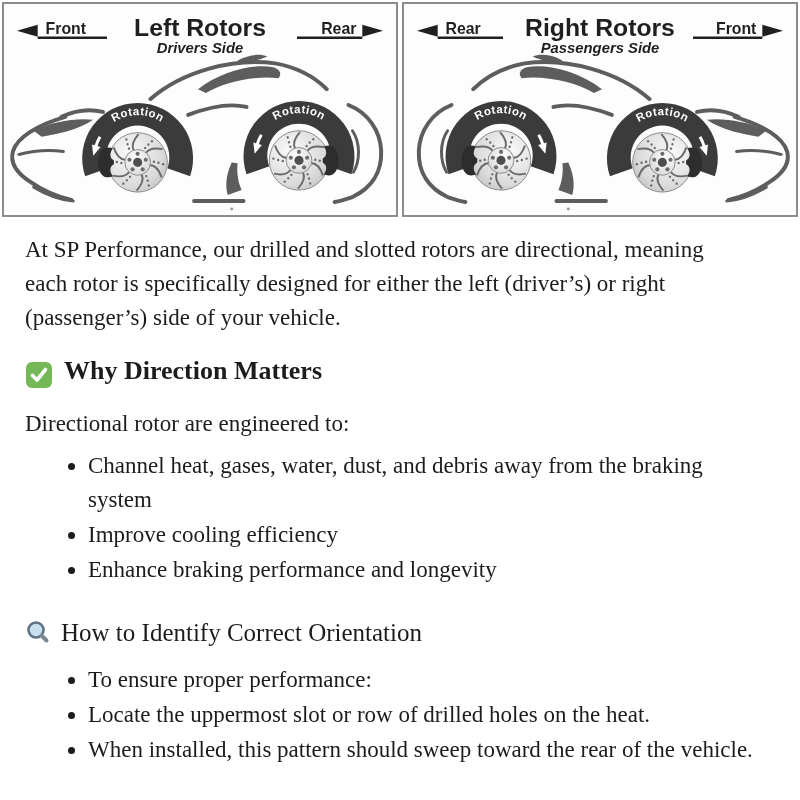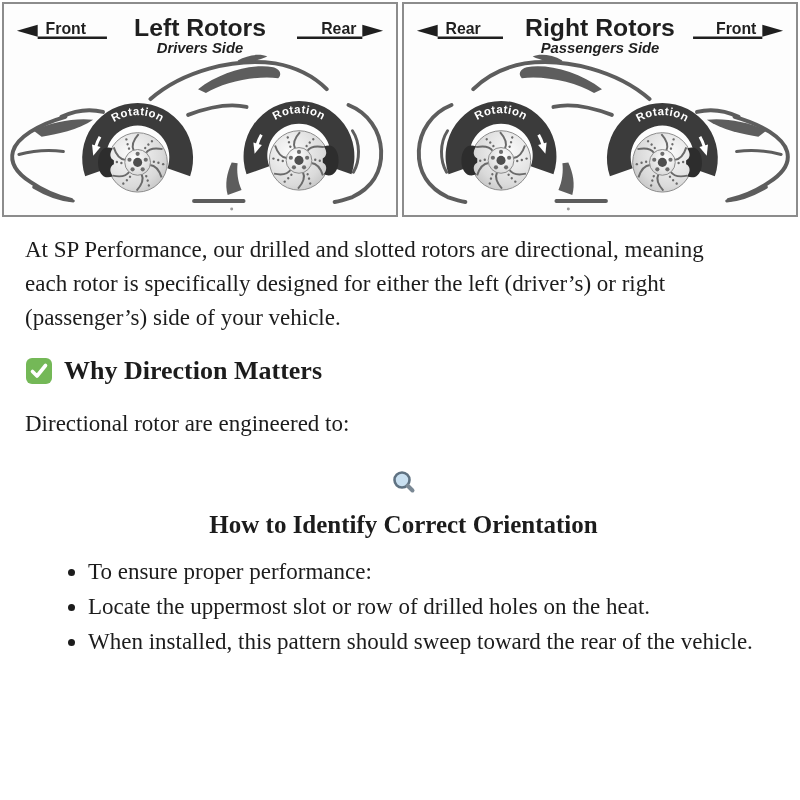--- a/index.html
+++ b/index.html
@@ -6,22 +6,22 @@
   body{width:800px;font-family:"Liberation Serif", serif;color:#1c1c1c;}
 
   
   .diagram{display:flex;gap:4px;padding:2px;box-sizing:border-box;width:800px;}
   .panel{flex:1;border:2px solid #8c8c8c;background:#fdfdfd;min-width:0;}
   .panel svg{display:block;width:100%;height:auto;}
 
   
   .content{padding:0 18px 14px 25px;font-size:23px;line-height:34px;}
   .intro{margin:14px 0 0;max-width:700px;}
-  .h2{margin:18px 0 0;font-size:26px;font-weight:bold;display:flex;align-items:center;gap:11px;line-height:36px;}
-  .h3{margin:28px 0 0;font-size:25px;font-weight:bold;display:flex;align-items:center;gap:10px;line-height:36px;flex-direction:column;}
+  .h2{margin:18px 0 0;font-size:26px;font-weight:bold;display:flex;align-items:flex-end;gap:11px;line-height:36px;}
+  .h3{margin:28px 0 0;font-size:25px;font-weight:normal;display:flex;align-items:center;gap:10px;line-height:36px;}
   .lead{margin:18px 0 0;}
   ul{margin:8px 0 0;padding-left:63px;}
   li{max-width:672px;margin:1px 0;}
   .emoji{flex:0 0 auto;display:inline-flex;}
 </style>
 </head>
 <body>
 
 <div class="diagram">
 
@@ -184,20 +184,25 @@
       <svg width="28" height="28" viewBox="0 0 28 28">
         <rect x="1" y="1" width="26" height="26" rx="6" fill="#74b857"></rect>
         <path d="M 7.5,14.5 L 12,19 L 20.5,8.5" fill="none" stroke="#ffffff" stroke-width="3.6" stroke-linecap="round" stroke-linejoin="round"></path>
       </svg>
     </span>
     <span>Why Direction Matters</span>
   </div>
 
   <p class="lead">Directional rotor are engineered to:</p>
 
+  <ul>
+    <li>Channel heat, gases, water, dust, and debris away from the braking system</li>
+    <li>Improve cooling efficiency</li>
+    <li>Enhance braking performance and longevity</li>
+  </ul>
 
   <div class="h3">
     <span class="emoji">
       <svg width="26" height="28" viewBox="0 0 26 28">
         <circle cx="11" cy="11" r="7.5" fill="#c9e0f1" stroke="#5f7282" stroke-width="2.6"></circle>
         <line x1="16.5" y1="16.5" x2="21.5" y2="21.5" stroke="#7a8894" stroke-width="4" stroke-linecap="round"></line>
       </svg>
     </span>
     <span>How to Identify Correct Orientation</span>
   </div>

